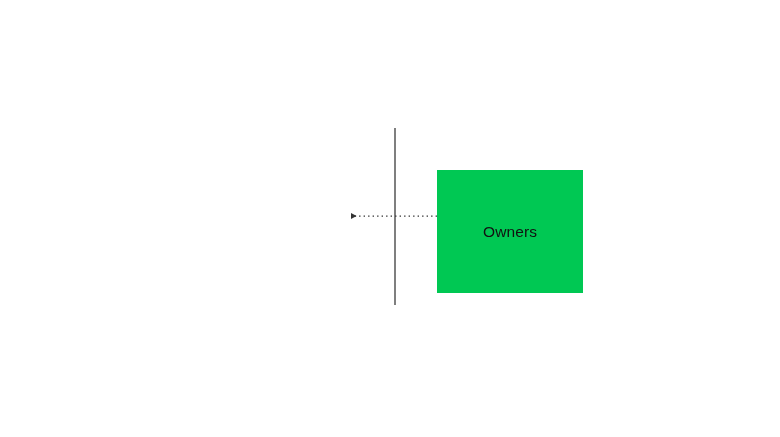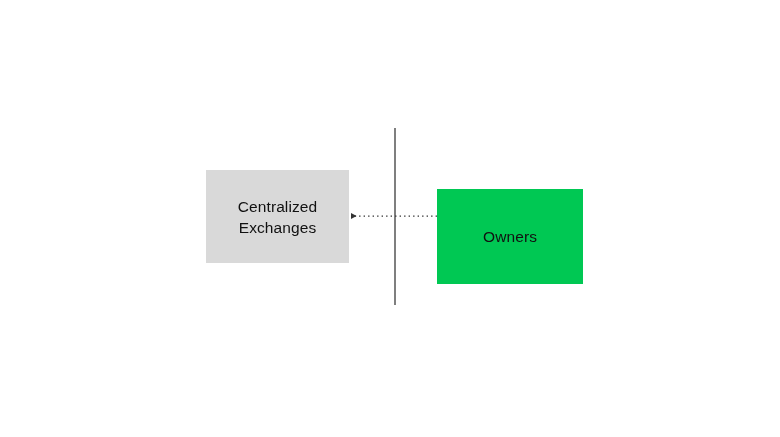--- a/index.html
+++ b/index.html
@@ -37,23 +37,22 @@
     left: 206px;
     top: 170px;
     width: 143px;
     height: 93px;
     background: #d9d9d9;
   }
   #node-owners {
     left: 437px;
     top: 170px;
     width: 146px;
-    height: 95px;
+    height: 123px;
     background: #00c853;
-    margin-top: 19px;
   }
   #boundary-divider {
     position: absolute;
     left: 394px;
     top: 128px;
     width: 1.6px;
     height: 177px;
     background: #7f7f7f;
   }
   #flow-arrow-svg {
@@ -65,24 +64,20 @@
     overflow: visible;
   }
 </style>
 </head>
 <body>
 
 <div id="canvas">
 
   <div id="boundary-divider"></div>
 
-  <div class="node" id="node-centralized-exchanges">
-    <span class="node-label">Centralized
-Exchanges</span>
-  </div>
 
   <div class="node" id="node-owners">
     <span class="node-label">Owners</span>
   </div>
 
   <svg id="flow-arrow-svg" viewBox="0 0 120 36">
     <defs>
       <marker id="arrowhead-left" markerWidth="7" markerHeight="7" refX="6" refY="3.5" orient="auto-start-reverse" markerUnits="userSpaceOnUse">
         <polygon points="6,0.6 6,6.4 0.4,3.5" fill="#333333"></polygon>
       </marker>

